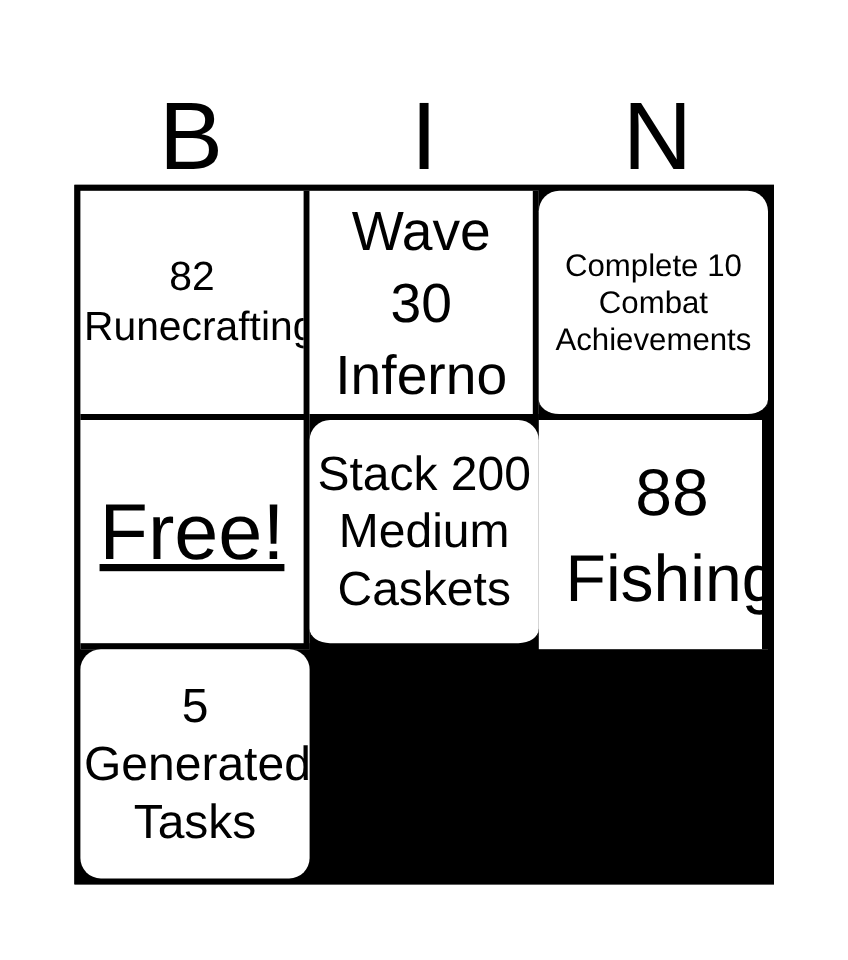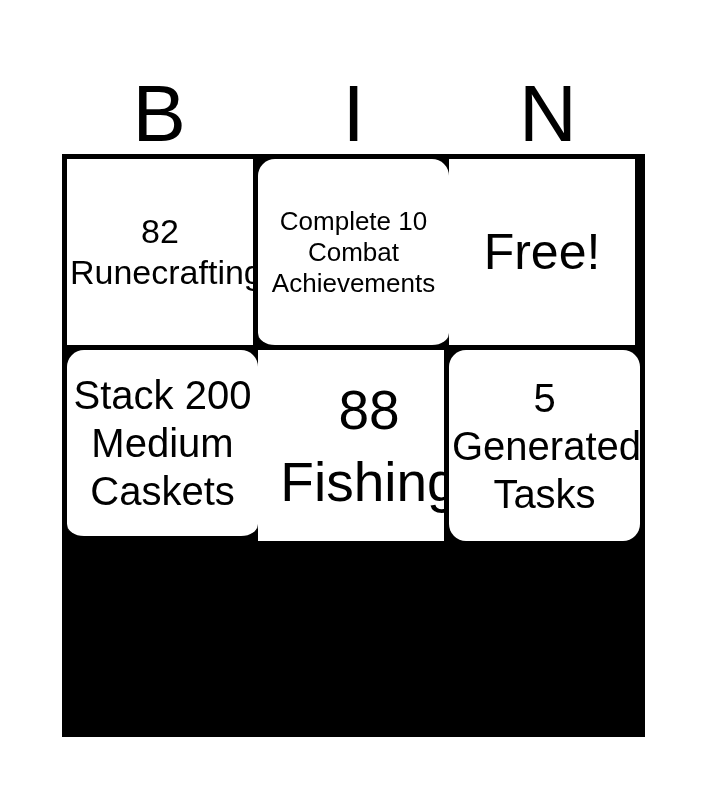--- a/index.html
+++ b/index.html
@@ -83,40 +83,45 @@
     color: #000000;
     user-select: none;
   }
 
   
   .sz-xs   { font-size: 26px; line-height: 31px; }
   .sz-sm   { font-size: 34px; line-height: 41px; }
   .sz-md   { font-size: 40px; line-height: 48px; }
   .sz-lg   { font-size: 46px; line-height: 60px; }
   .sz-xl   { font-size: 55px; line-height: 72px; margin-left: 36px; }
-  .sz-xxl  { font-size: 50px; line-height: 72px; }
+  .sz-xxl  { font-size: 66px; line-height: 72px; text-decoration: underline; }
 </style>
 </head>
 <body>
 
 <div id="bingo-card">
 
   <div id="header-row">
     <div class="header-letter">B</div>
     <div class="header-letter">I</div>
     <div class="header-letter">N</div>
   </div>
 
   <div id="bingo-grid">
 
     <div class="bingo-cell">
       <span class="cell-text sz-sm">82
 Runecrafting</span>
     </div>
 
+    <div class="bingo-cell">
+      <span class="cell-text sz-lg">Wave
+30
+Inferno</span>
+    </div>
 
     <div class="bingo-cell col-last">
       <span class="cell-text sz-xs">Complete 10
 Combat
 Achievements</span>
     </div>
 
 
     <div class="bingo-cell">
       <span class="cell-text sz-xxl">Free!</span>

